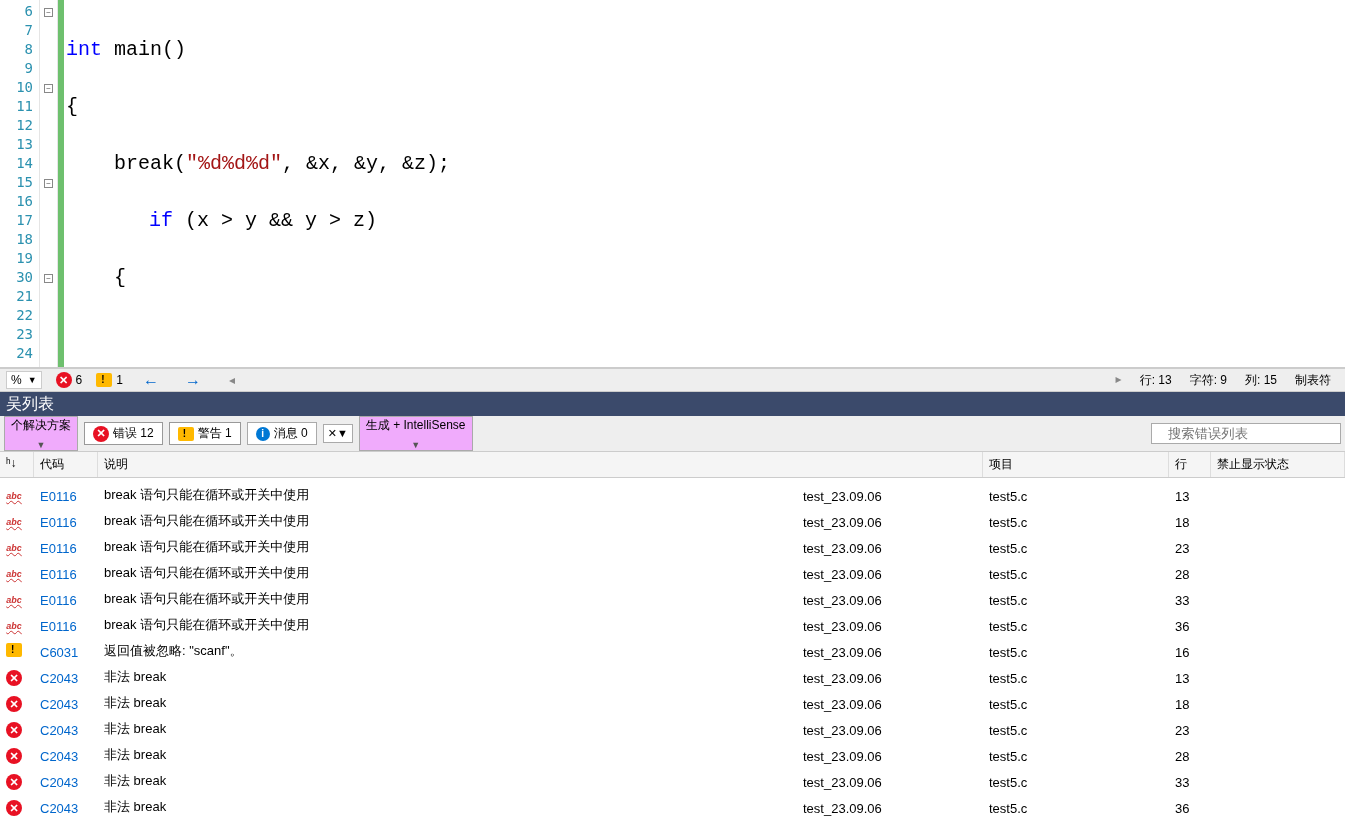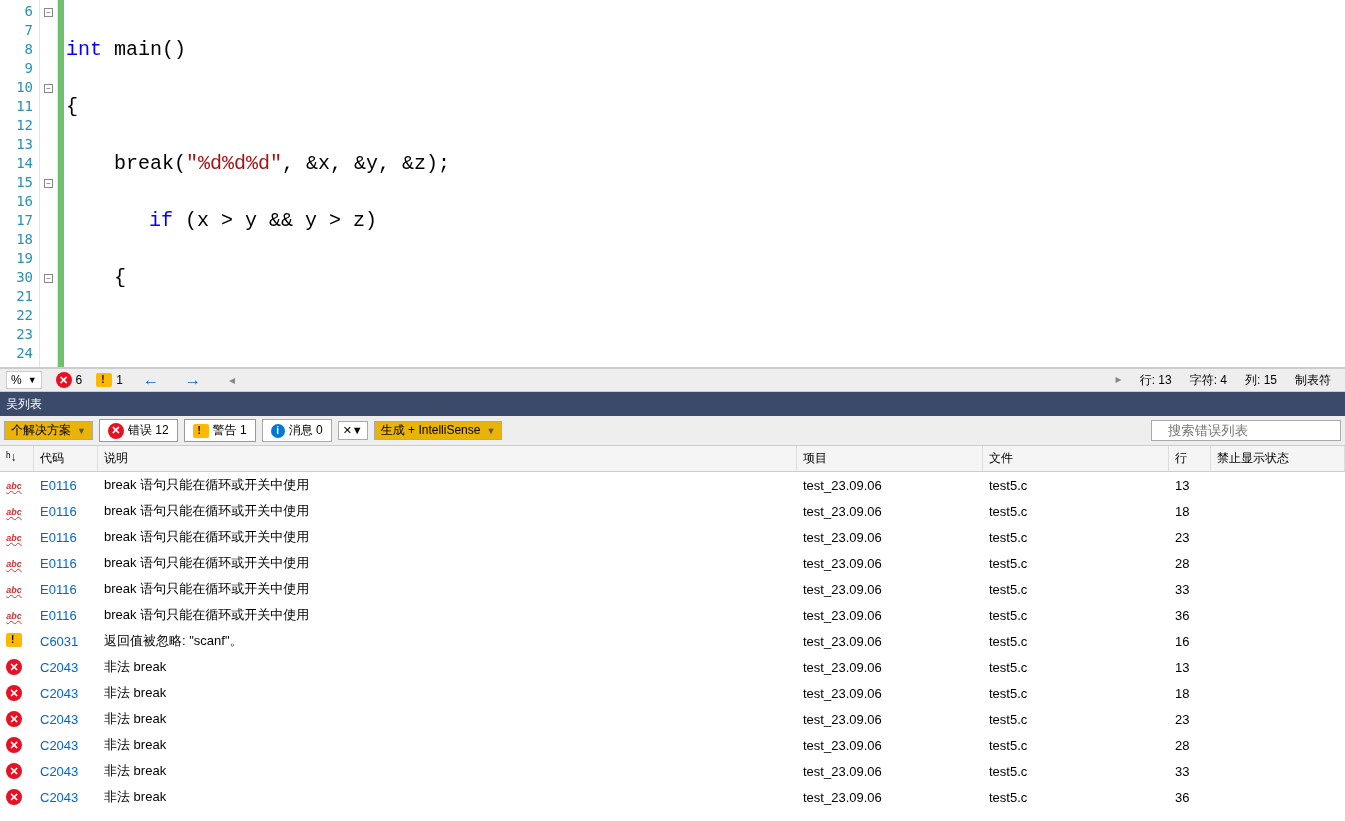--- a/index.html
+++ b/index.html
@@ -17,41 +17,41 @@
 .code-line { height:19px; }
 .k { color:#0000ff;margin-left:35px; }
 .t { color:#0000ff; }
 .s { color:#a31515; }
 
 .statusbar { flex:0 0 24px; background:#eee; border-top:1px solid #ccc; border-bottom:1px solid #ccc; display:flex; align-items:center; padding:0 6px; font-size:12px; gap:8px; }
 .sb-left { display:flex; align-items:center; gap:14px; }
 .sb-right { margin-left:auto; display:flex; gap:18px; padding-right:8px; }
 .sb-item { display:flex; align-items:center; gap:4px; }
 
-.panel-title { flex:0 0 24px; background:#3b4a6b; color:#fff; display:flex; align-items:center; padding:0 6px; font-size:12px; }
+.panel-title { flex:0 0 24px; background:#3b4a6b; color:#fff; display:flex; align-items:center; padding:0 6px; font-size:16px; }
 .panel-toolbar { flex:0 0 30px; background:#eee; border-bottom:1px solid #ccc; display:flex; align-items:center; padding:0 4px; gap:6px; font-size:12px; }
 .tbtn { display:flex; align-items:center; gap:4px; padding:2px 8px; border:1px solid #aaa; background:#fff; cursor:pointer; }
 .tbtn.active { background:#fff; border-color:#999; }
-.dd { display:flex; align-items:center; border:1px solid #aaa; background:#eab308; padding:0 6px; gap:6px; }
+.dd { display:flex; align-items:center; border:1px solid #aaa; background:#f0abfc; padding:0 6px; gap:6px;flex-direction:column; }
 .dd .arrow { font-size:9px; color:#555; }
 .search-box { margin-left:auto; border:1px solid #aaa; background:#fff; padding:2px 16px; width:190px; color:#888; }
 .filter-btn { display:flex; align-items:center; border:1px solid #aaa; background:#fff; padding:2px 4px; }
 
 .error-header { flex:0 0 24px; display:flex; background:#f5f5f5; border-bottom:1px solid #ccc; font-size:12px; }
 .error-header div { padding:4px 6px; border-right:1px solid #ddd; }
 .col-icon { width:34px; }
 .col-code { width:64px; }
 .col-desc { flex:1; min-width:0; }
 .col-proj { width:186px; }
 .col-file { width:186px; }
 .col-line { width:42px; text-align:left; }
 .col-sup { width:134px; }
 
 .error-list { flex:1; overflow-y:auto; background:#fff; }
-.erow { display:flex; align-items:center; height:26px; font-size:13px; }
+.erow { display:flex; align-items:flex-end; height:26px; font-size:13px; }
 .erow > div { padding:0 6px; }
 .ic-err,.ic-warn,.ic-abc { display:inline-flex; width:16px; height:16px; border-radius:50%; align-items:center; justify-content:center; font-size:11px; font-weight:bold; color:#fff; }
 .ic-err { background:#e81123; }
 .ic-warn { background:#ffb900; color:#000; border-radius:2px; width:0; height:0; border-left:8px solid transparent; border-right:8px solid transparent; border-bottom:14px solid #ffb900; position:relative; }
 .ic-warn::after { content:"!"; position:absolute; left:-3px; top:1px; font-size:10px; color:#000; }
 .ic-abc { background:none; color:#c33; font-size:9px; font-style:italic; border-radius:0; text-decoration:underline wavy #c33; }
 .ic-info { display:inline-flex; width:14px; height:14px; border-radius:50%; background:#0078d4; color:#fff; align-items:center; justify-content:center; font-size:10px; font-weight:bold; }
 .code-link { color:#0066cc; }
 .nav-arrow { color:#0066cc; font-size:16px; padding:0 6px; cursor:pointer; }
 .percent-dd { border:1px solid #ccc; padding:1px 4px; background:#fff; display:flex; align-items:center; gap:6px; }
@@ -141,21 +141,21 @@
           <span class="ic-warn"></span>
           <span>1</span>
         </span>
       <span class="nav-arrow">←</span>
       <span class="nav-arrow">→</span>
       <span style="color:#888;margin-left:8px">◂</span>
     </div>
     <div class="sb-right">
       <span style="color:#888">▸</span>
       <span>行: 13</span>
-      <span>字符: 4</span>
+      <span>字符: 9</span>
       <span>列: 15</span>
       <span>制表符</span>
     </div>
   </div>
 
   <div class="panel-title">
     <span>吴列表</span>
   </div>
 
   <div class="panel-toolbar">
@@ -183,21 +183,20 @@
         <span class="arrow">▼</span>
       </span>
     <input class="search-box" placeholder="搜索错误列表" style="">
   </div>
 
   <div class="error-header">
     <div class="col-icon">ʰ↓</div>
     <div class="col-code">代码</div>
     <div class="col-desc">说明</div>
     <div class="col-proj">项目</div>
-    <div class="col-file">文件</div>
     <div class="col-line">行</div>
     <div class="col-sup">禁止显示状态</div>
   </div>
 
   <div class="error-list" id="error-list">
       <div class="erow">
         <div class="col-icon"><span class="ic-abc">abc</span></div>
         <div class="col-code code-link">E0116</div>
         <div class="col-desc">break 语句只能在循环或开关中使用</div>
         <div class="col-proj">test_23.09.06</div>

